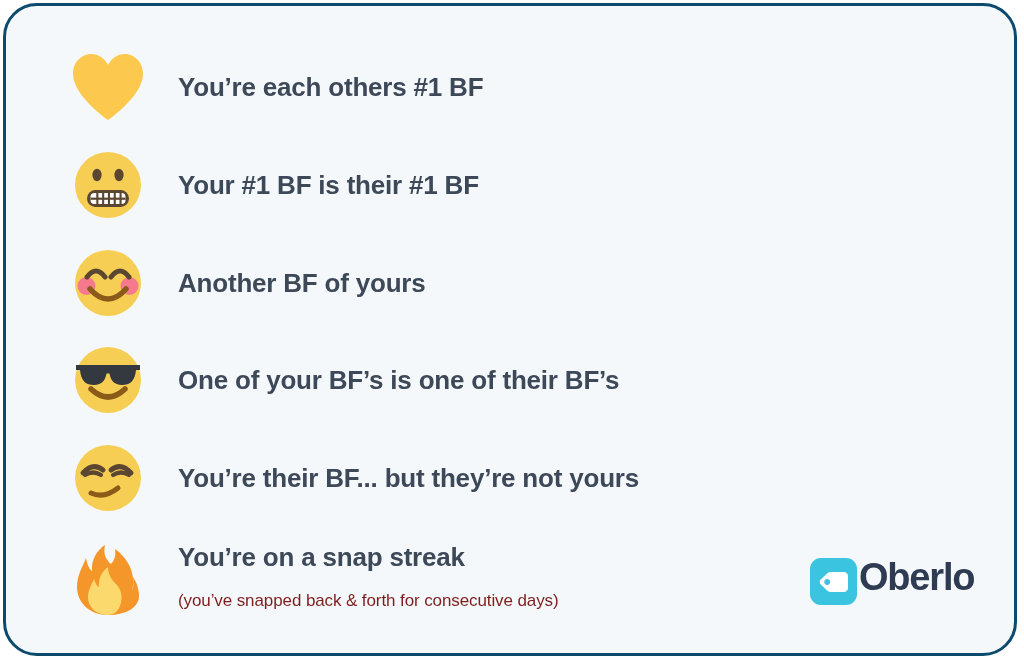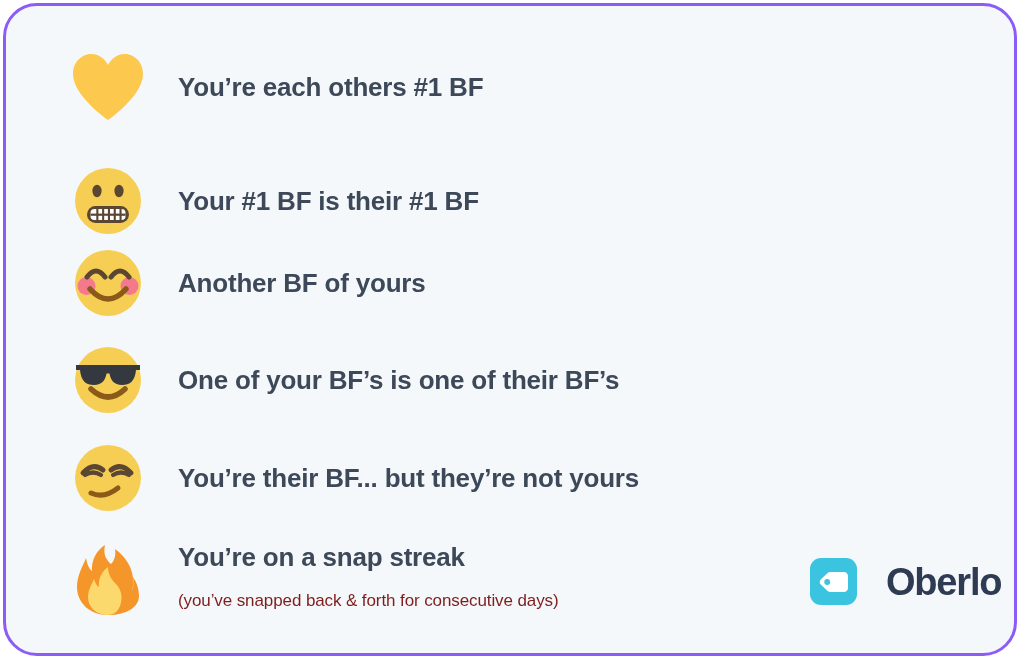--- a/index.html
+++ b/index.html
@@ -15,21 +15,21 @@
   }
 
   .card {
     position: absolute;
     left: 3px;
     top: 3px;
     width: 1014px;
     height: 653px;
     box-sizing: border-box;
     background: #f4f8fb;
-    border: 3px solid #8b5cf6;
+    border: 3px solid #0c4a6e;
     border-radius: 34px;
     overflow: hidden;
   }
 
   .rows {
     position: absolute;
     left: 0;
     top: 0;
     width: 100%;
     height: 100%;
@@ -78,36 +78,36 @@
     font-weight: normal;
     color: #7f1d1d;
     letter-spacing: -0.1px;
     line-height: 1.3;
     margin-top: 17px;
     white-space: nowrap;
   }
 
   
   .row-0 { top: 41px; }
-  .row-1 { top: 155px; text-align: right; }
+  .row-1 { top: 139px; text-align: right; }
   .row-2 { top: 237px; text-align: center; }
   .row-3 { top: 334px; }
   .row-4 { top: 432px; }
   .row-5 { top: 528px; align-items: flex-start; }
   .row-5 .emoji-slot { margin-top: 6px; }
   .row-5 .row-text { margin-top: 8px; }
 
   
   .logo {
     position: absolute;
     left: 804px;
     top: 552px;
     display: flex;
-    align-items: center;
-    gap: 29px;
+    align-items: flex-start;
+    gap: 2px;
   }
   .logo-mark {
     width: 47px;
     height: 47px;
     border-radius: 11px;
     background: #3ac4e0;
     display: flex;
     align-items: center;
     justify-content: center;
     flex: 0 0 47px;

